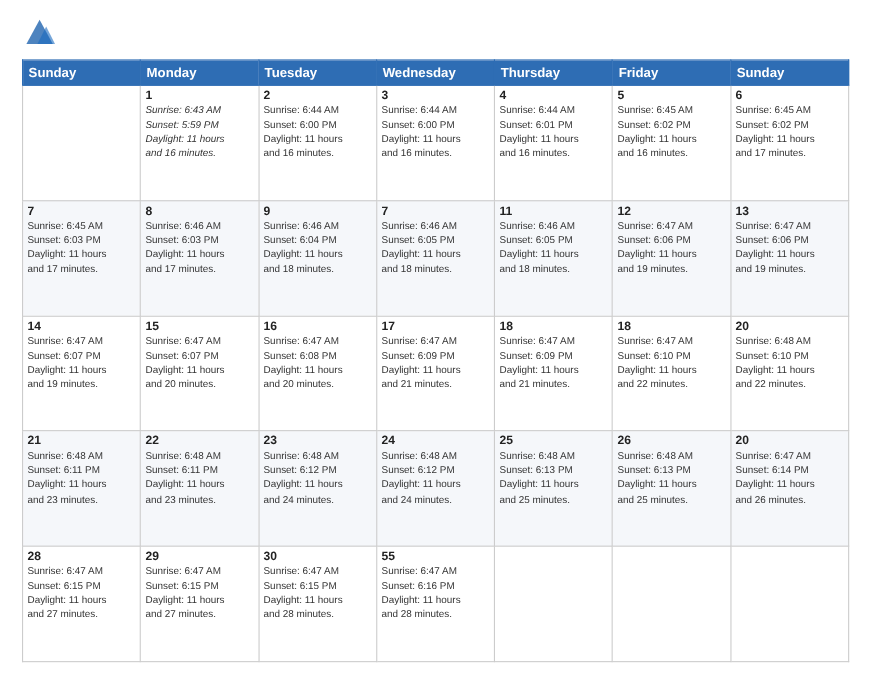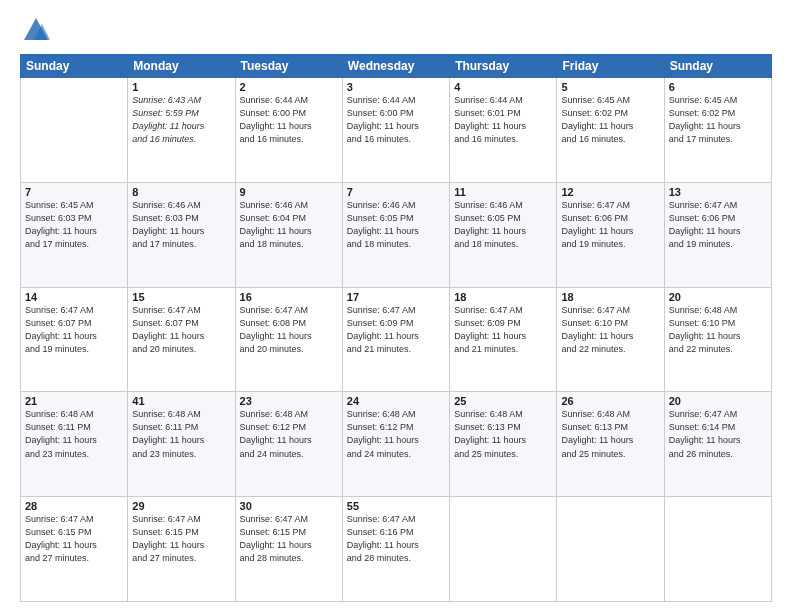--- a/index.html
+++ b/index.html
@@ -275,21 +275,21 @@
         </tr>
         <tr>
           <td>
             <span class="day-number">21</span>
             <div class="day-info" style="white-space: pre-line;">Sunrise: 6:48 AM
 Sunset: 6:11 PM
 Daylight: 11 hours
 and 23 minutes.</div>
           </td>
           <td>
-            <span class="day-number">41</span>
+            <span class="day-number">22</span>
             <div class="day-info" style="white-space: pre-line;">Sunrise: 6:48 AM
 Sunset: 6:11 PM
 Daylight: 11 hours
 and 23 minutes.</div>
           </td>
           <td>
             <span class="day-number">23</span>
             <div class="day-info" style="white-space: pre-line;">Sunrise: 6:48 AM
 Sunset: 6:12 PM
 Daylight: 11 hours

